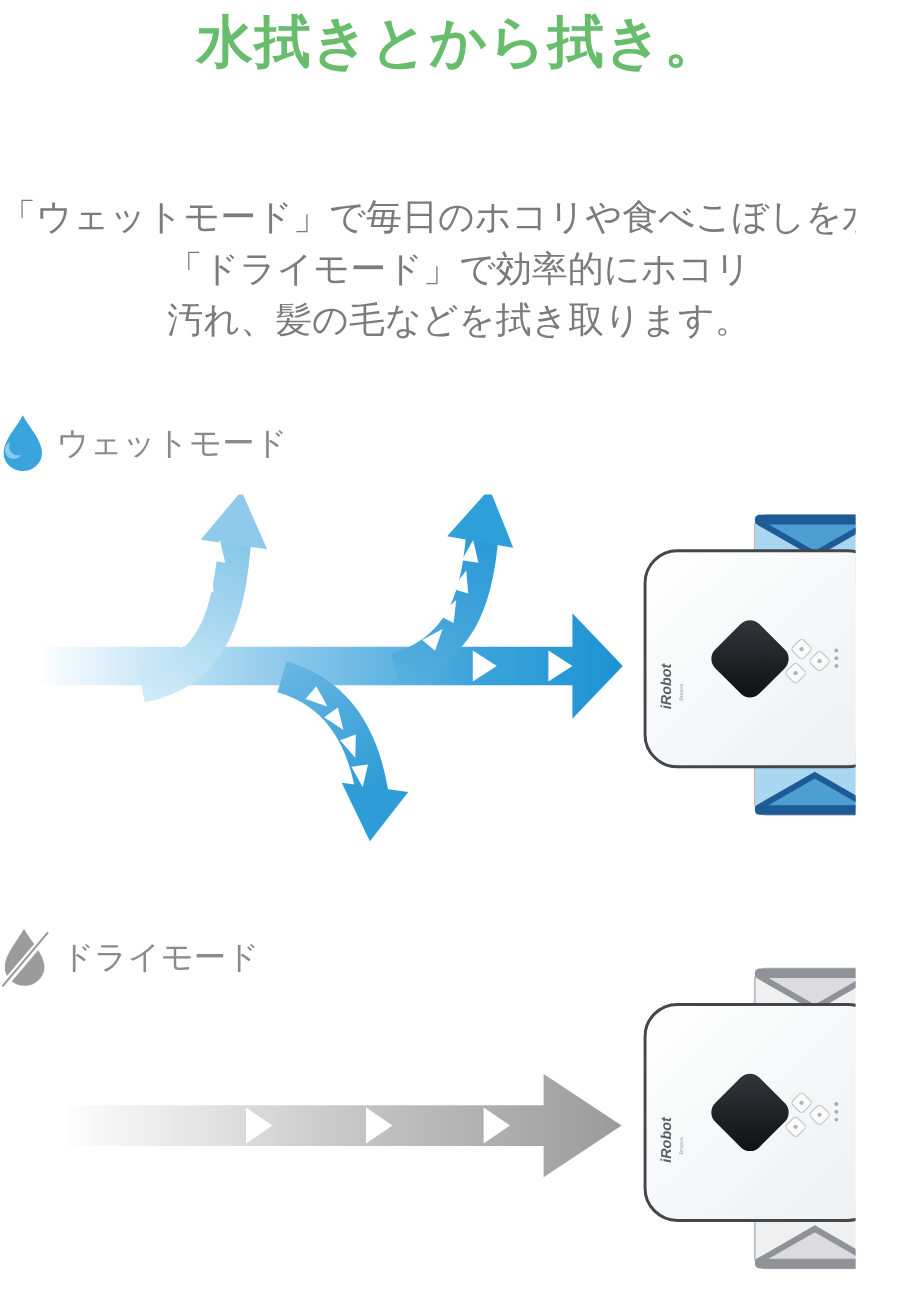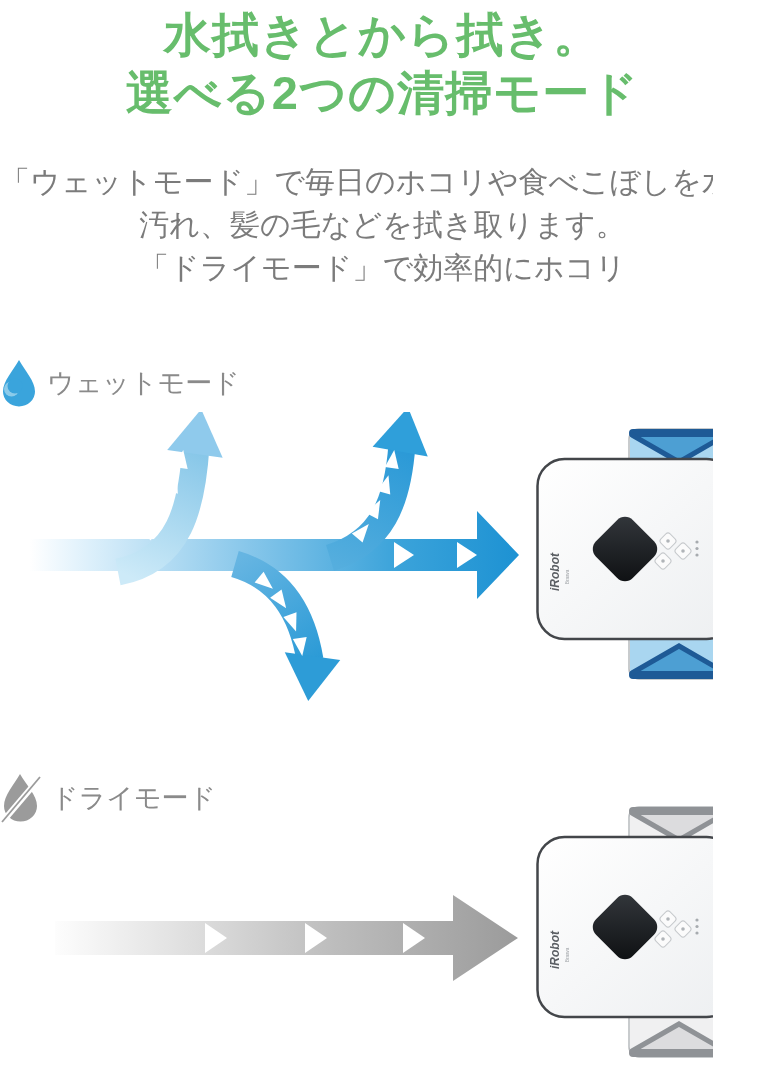--- a/index.html
+++ b/index.html
@@ -12,21 +12,21 @@
   .title span{display:block;white-space:nowrap;}
 
   
   .intro{position:absolute;top:160px;left:0;width:765px;margin:0;text-align:center;
          color:#7b7b7b;font-size:30px;line-height:43px;}
   .intro span{display:block;white-space:nowrap;}
 
   
   .mode-label{position:absolute;left:0;display:flex;align-items:center;gap:9px;
               color:#8a8a8a;font-size:27px;}
-  .mode-label.wet{top:359px;}
+  .mode-label.wet{top:345px;}
   .mode-label.dry{top:772px;}
   .mode-label svg{display:block;flex:0 0 auto;}
 
   
   .wet-arrows{position:absolute;left:30px;top:412px;}
   .dry-arrow{position:absolute;left:55px;top:893px;}
   .robot{position:absolute;left:536px;}
   .robot.wet-robot{top:428px;}
   .robot.dry-robot{top:806px;}
 
@@ -51,27 +51,26 @@
   
   .edge-line{position:absolute;left:755px;top:0;width:2px;height:1080px;background:#d4d4d4;}
 </style>
 </head>
 <body>
 
 <div class="page">
 
   <h1 class="title">
     <span>水拭きとから拭き。</span>
-    <span>選べる2つの清掃モード</span>
   </h1>
 
   <p class="intro">
     <span>「ウェットモード」で毎日のホコリや食べこぼしを水拭き。</span>
+    <span>「ドライモード」で効率的にホコリ</span>
     <span>汚れ、髪の毛などを拭き取ります。</span>
-    <span>「ドライモード」で効率的にホコリ</span>
   </p>
 
   <div class="mode-label wet">
     <svg width="38" height="48" viewBox="0 0 38 48">
       <path d="M19,1 C13,12 3,22 3,32.5 a16,15 0 0 0 32,0 C35,22 25,12 19,1 Z" fill="#3aa4dc"></path>
       <circle cx="11.5" cy="30" r="7.5" fill="#8ccbea"></circle>
       <circle cx="15" cy="27" r="7.5" fill="#3aa4dc"></circle>
     </svg>
     <span>ウェットモード</span>
   </div>

